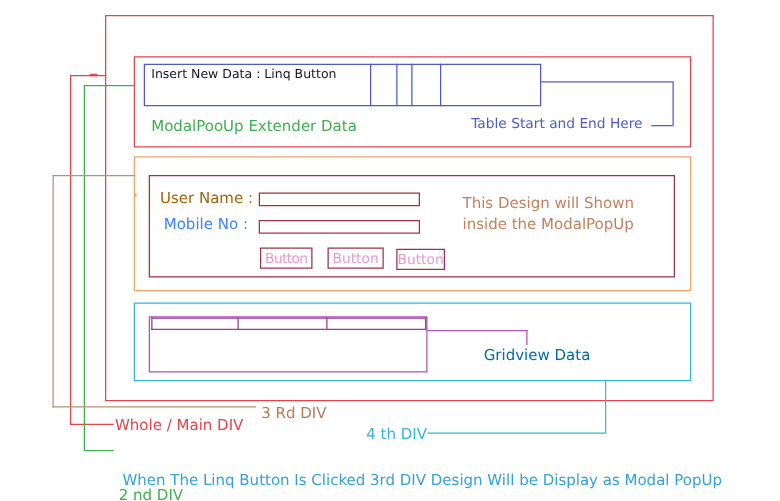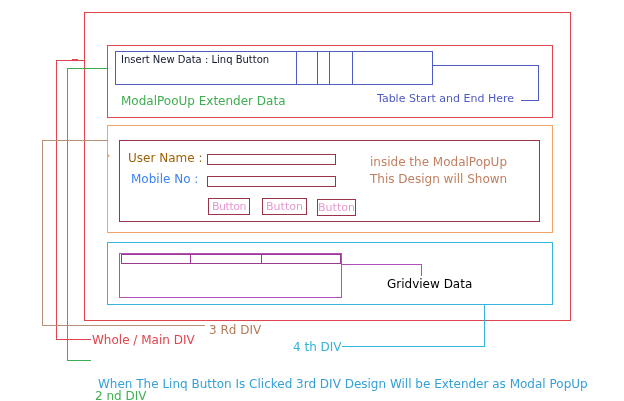--- a/index.html
+++ b/index.html
@@ -44,37 +44,37 @@
 <div class="field" style="left:207px; top:154px; width:129px;"></div>
 
 <span class="txt" style="left:131px; top:172px; color:#3b82f6; font-size:12px;">Mobile No :</span>
 <div class="field" style="left:207px; top:176px; width:129px;"></div>
 
 <div class="btn" style="left:208px; top:198px; width:42px; letter-spacing:-0.5px;">Button</div>
 <div class="btn" style="left:262px; top:198px; width:45px;">Button</div>
 <div class="btn" style="left:317px; top:199px; width:39px;">Button</div>
 
 <div class="abs" style="left:370px; top:154px; color:#c08060; font-size:12px; line-height:17px;">
+  <div>This Design will Shown</div>
   <div>inside the ModalPopUp</div>
-  <div>This Design will Shown</div>
 </div>
 
 <div class="box" style="left:107px; top:242px; width:446px; height:63px; border:1.5px solid #35b4dc;"></div>
 
 <div class="box" style="left:119px; top:253px; width:223px; height:45px; border:1px solid #b050b8;"></div>
 <div class="hl" style="left:121px; top:263px; width:220px; border-top:1px solid #9a3a90;"></div>
 <div class="hl" style="left:121px; top:254px; width:220px; border-top:1.5px solid #9a3a90;"></div>
 <div class="vl" style="left:121px; top:254px; height:10px; border-left:1px solid #9a3a90;"></div>
 <div class="vl" style="left:190px; top:254px; height:10px; border-left:1px solid #9a3a90;"></div>
 <div class="vl" style="left:261px; top:254px; height:10px; border-left:1px solid #9a3a90;"></div>
 <div class="vl" style="left:340px; top:254px; height:10px; border-left:1px solid #9a3a90;"></div>
 
 <div class="hl" style="left:342px; top:264px; width:80px; border-top:1px solid #b050b8;"></div>
 <div class="vl" style="left:421px; top:264px; height:12px; border-left:1px solid #b050b8;"></div>
-<span class="txt" style="left:387px; top:277px; color:#000000; font-size:12px;">Gridview Data</span>
+<span class="txt" style="left:387px; top:277px; color:#0369a1; font-size:12px;">Gridview Data</span>
 
 <div class="hl" style="left:56px; top:60px; width:29px; border-top:1px solid #e0444d;"></div>
 <div class="hl" style="left:72px; top:59px; width:6px; border-top:2px solid #e0444d;"></div>
 <div class="vl" style="left:56px; top:60px; height:280px; border-left:1px solid #e0444d;"></div>
 <div class="hl" style="left:56px; top:339px; width:35px; border-top:1px solid #e0444d;"></div>
 <span class="txt" style="left:92px; top:333px; color:#e0444d; font-size:12px;">Whole / Main DIV</span>
 
 <div class="hl" style="left:67px; top:68px; width:40px; border-top:1px solid #3fae50;"></div>
 <div class="vl" style="left:67px; top:68px; height:292px; border-left:1px solid #3fae50;"></div>
 <div class="hl" style="left:67px; top:360px; width:24px; border-top:1px solid #3fae50;"></div>
@@ -82,13 +82,13 @@
 
 <div class="hl" style="left:42px; top:140px; width:66px; border-top:1px solid #b89078;"></div>
 <div class="vl" style="left:42px; top:140px; height:186px; border-left:1px solid #b89078;"></div>
 <div class="hl" style="left:42px; top:325px; width:163px; border-top:1px solid #b89078;"></div>
 <span class="txt" style="left:209px; top:323px; color:#b37a5a; font-size:12px;">3 Rd DIV</span>
 
 <div class="vl" style="left:484px; top:305px; height:41px; border-left:1px solid #35b4dc;"></div>
 <div class="hl" style="left:342px; top:346px; width:143px; border-top:1px solid #35b4dc;"></div>
 <span class="txt" style="left:293px; top:340px; color:#35b4dc; font-size:12px;">4 th DIV</span>
 
-<span class="txt" style="left:98px; top:377px; color:#35a0d8; font-size:12px;">When The Linq Button Is Clicked 3rd DIV Design Will be Extender as Modal PopUp</span>
+<span class="txt" style="left:98px; top:377px; color:#35a0d8; font-size:12px;">When The Linq Button Is Clicked 3rd DIV Design Will be Display as Modal PopUp</span>
 
 </body></html>

